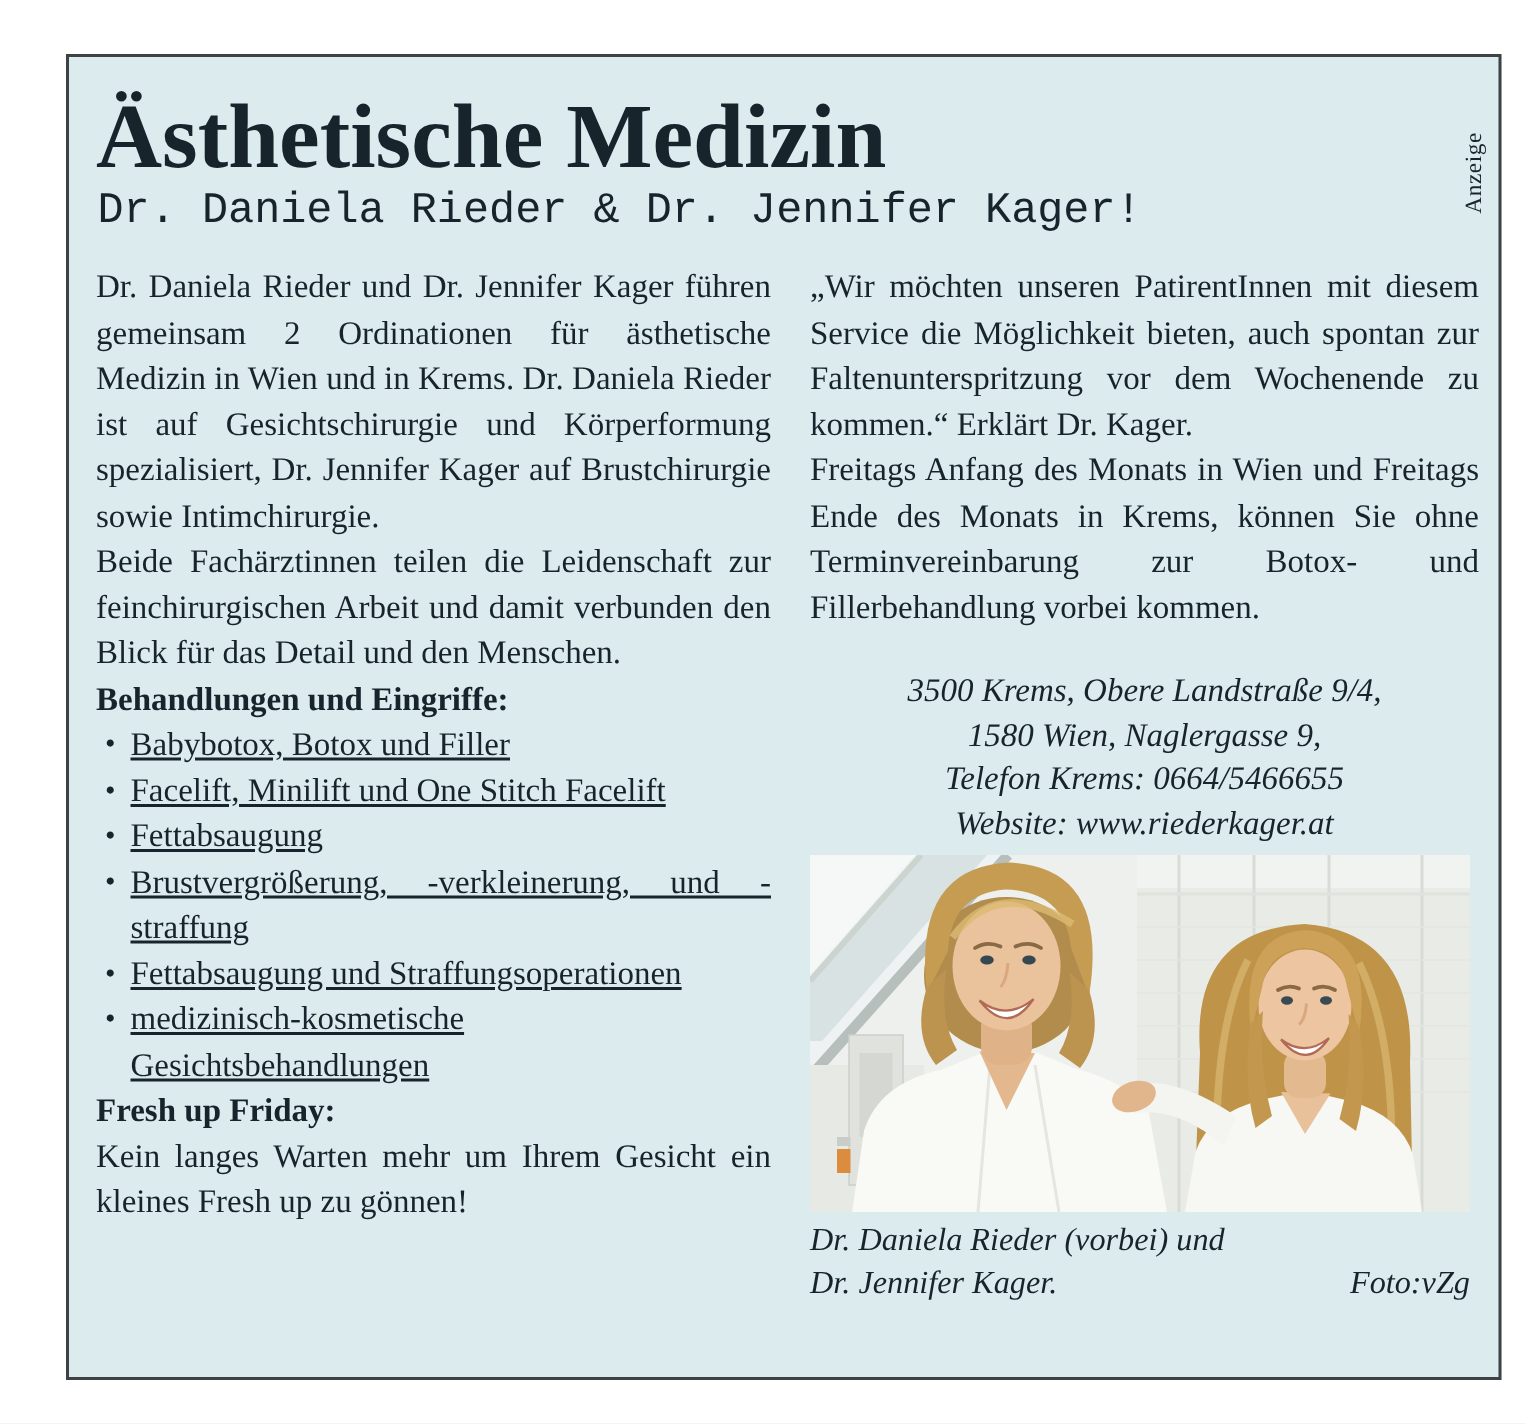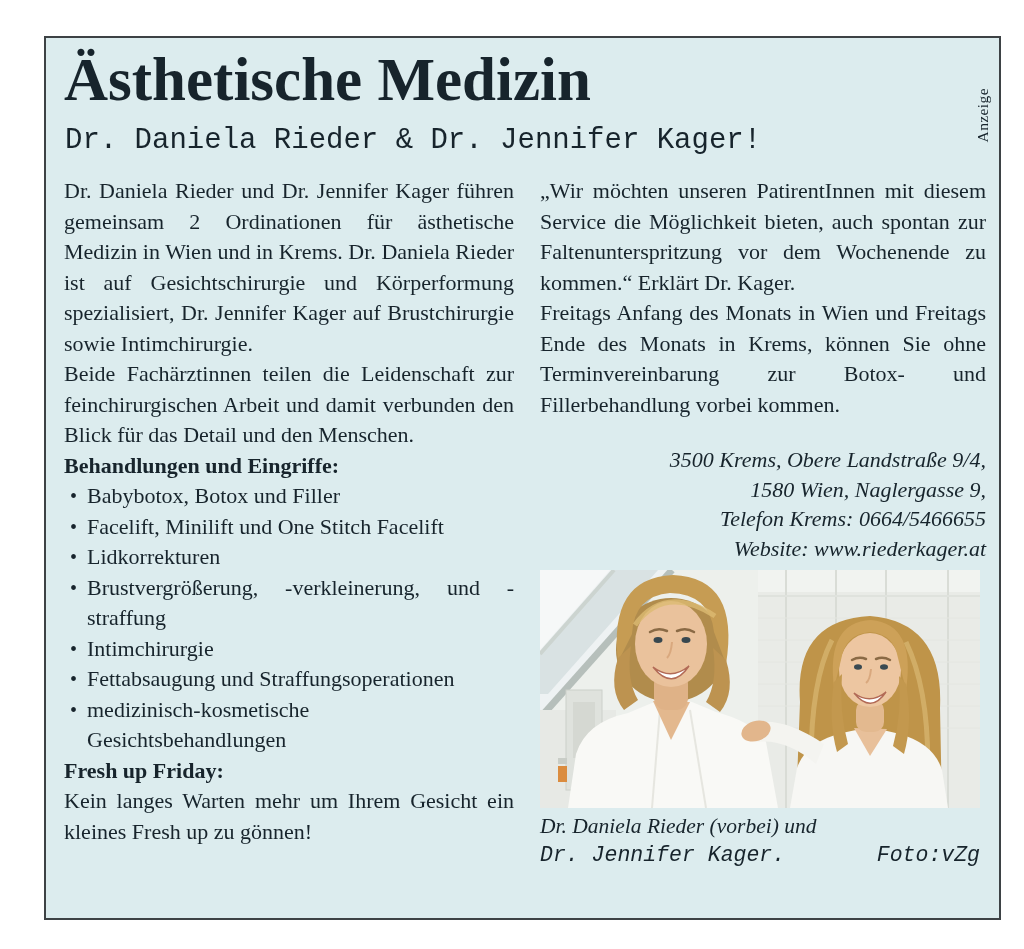--- a/index.html
+++ b/index.html
@@ -7,50 +7,50 @@
     width:1024px;height:949px;position:relative;background:#ffffff;
     font-family:"Liberation Serif","DejaVu Serif",serif;color:#17242c;
     overflow:hidden;
   }
   .ad-box{
     position:absolute;left:44px;top:36px;width:957px;height:884px;
     background:#dcecee;border:2px solid #3d4245;box-sizing:border-box;
     overflow:hidden;
   }
   .ad-title{
-    position:absolute;left:18px;top:8px;
+    position:absolute;left:18px;top:20px;
     font-size:61px;line-height:1.1;font-weight:600;white-space:nowrap;
   }
   .ad-subtitle{
     position:absolute;left:19px;top:86px;
     font-size:29px;line-height:1.2;white-space:nowrap;font-family:Liberation Mono, monospace;
   }
   .col{
     position:absolute;top:138px;
     font-size:22px;line-height:30.5px;text-align:justify;
   }
   .col-left{left:18px;width:450px;}
   .col-right{left:494px;width:446px;}
   .col p{margin:0;}
   .bold-head{font-weight:bold;}
-  ul.treatments{list-style:none;margin:0;padding:0;}
+  ul.treatments{list-style:none;margin:0;padding:0;text-decoration:underline;}
   ul.treatments li{position:relative;padding-left:23px;}
   ul.treatments li::before{
     content:"\2022";position:absolute;left:6px;top:0;font-size:20px;
   }
   .contact{
-    margin-top:25px;font-style:italic;text-align:right;line-height:29.5px;
+    margin-top:25px;font-style:italic;text-align:center;line-height:29.5px;
   }
   .photo-frame{margin-top:7px;width:440px;height:238px;}
   .photo-frame svg{display:block;}
   .caption{
     margin-top:4px;font-style:italic;font-size:21.5px;line-height:29px;
     text-align:left;width:440px;
   }
-  .caption-row{display:flex;justify-content:space-between;align-items:flex-end;font-family:Liberation Mono, monospace;}
+  .caption-row{display:flex;justify-content:space-between;align-items:flex-end;}
   .anzeige{
     position:absolute;top:50px;right:7px;
     writing-mode:vertical-rl;transform:rotate(180deg);
     font-size:15.5px;letter-spacing:.4px;
   }
 </style>
 </head>
 <body>
 
 <div class="ad-box">
@@ -60,23 +60,22 @@
   <h1 class="ad-title" style="margin:0;">Ästhetische Medizin</h1>
   <div class="ad-subtitle">Dr. Daniela Rieder &amp; Dr. Jennifer Kager!</div>
 
   <div class="col col-left">
     <p>Dr. Daniela Rieder und Dr. Jennifer Kager führen gemeinsam 2 Ordinationen für ästhetische Medizin in Wien und in Krems. Dr. Daniela Rieder ist auf Gesichtschirurgie und Körperformung spezialisiert, Dr. Jennifer Kager auf Brustchirurgie sowie Intimchirurgie.</p>
     <p>Beide Fachärztinnen teilen die Leidenschaft zur feinchirurgischen Arbeit und damit verbunden den Blick für das Detail und den Menschen.</p>
     <p class="bold-head">Behandlungen und Eingriffe:</p>
     <ul class="treatments">
       <li>Babybotox, Botox und Filler</li>
       <li>Facelift, Minilift und One Stitch Facelift</li>
-      <li>Lidkorrekturen</li>
+      <li>Fettabsaugung</li>
       <li>Brustvergrößerung, -verkleinerung, und -straffung</li>
-      <li>Intimchirurgie</li>
       <li>Fettabsaugung und Straffungsoperationen</li>
       <li>medizinisch-kosmetische Gesichtsbehandlungen</li>
     </ul>
     <p class="bold-head">Fresh up Friday:</p>
     <p>Kein langes Warten mehr um Ihrem Gesicht ein kleines Fresh up zu gönnen!</p>
   </div>
 
   <div class="col col-right">
     <p>„Wir möchten unseren PatirentInnen mit diesem Service die Möglichkeit bieten, auch spontan zur Faltenunterspritzung vor dem Wochenende zu kommen.“ Erklärt Dr. Kager.</p>
     <p>Freitags Anfang des Monats in Wien und Freitags Ende des Monats in Krems, können Sie ohne Terminvereinbarung zur Botox- und Fillerbehandlung vorbei kommen.</p>

